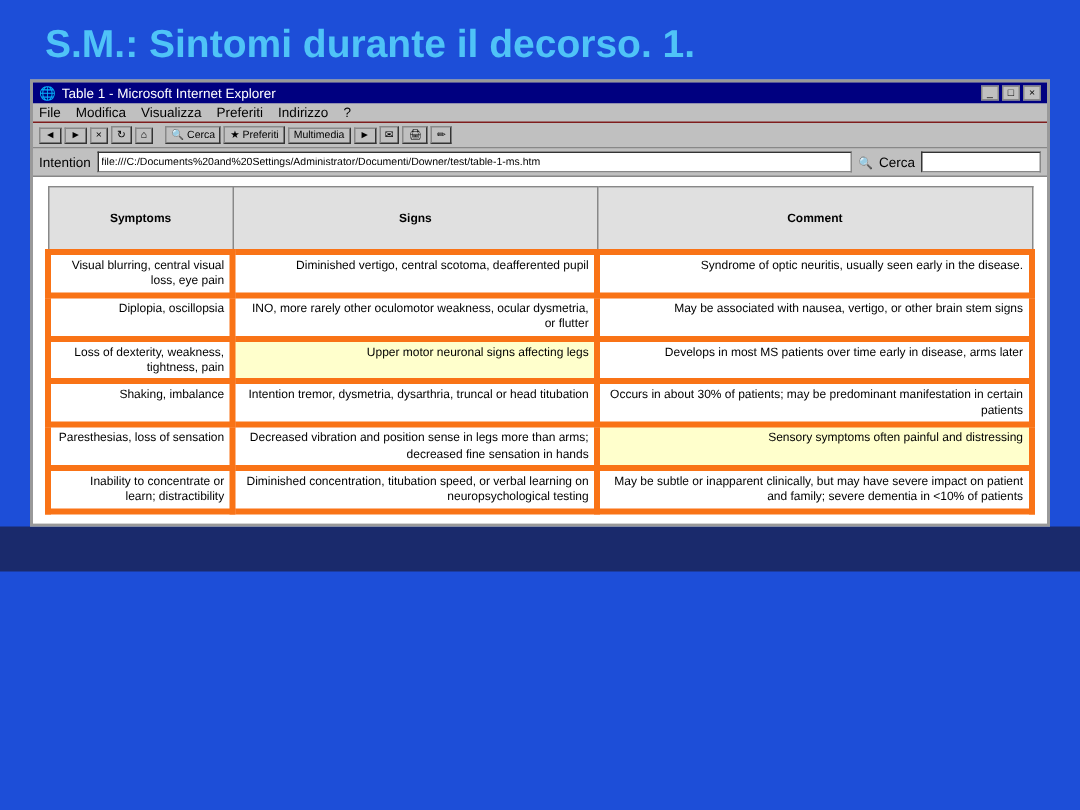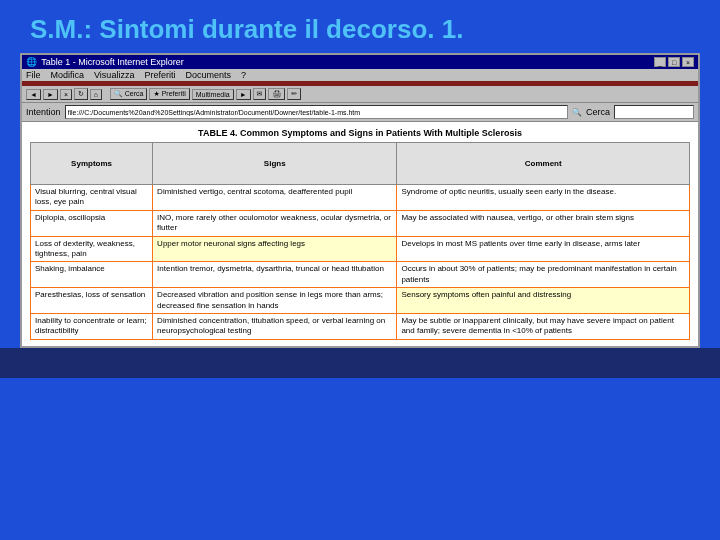--- a/index.html
+++ b/index.html
@@ -66,21 +66,21 @@
       cursor: pointer;
       color: #000;
     }
 
     .browser-menubar {
       background: #c0c0c0;
       font-size: 9px;
       padding: 1px 4px;
       display: flex;
       gap: 10px;
-      border-bottom: 5px solid #7f1d1d;
+      border-bottom: 1px solid #7f1d1d;
     }
 
     .menu-item {
       cursor: pointer;
       color: #000;
     }
 
     .browser-toolbar {
       background: #c0c0c0;
       padding: 2px 4px;
@@ -163,25 +163,26 @@
     table th {
       background: #e0e0e0;
       border: 1px solid #888;
       padding: 16px 4px;
       text-align: center;
       font-weight: bold;
       font-size: 8px;
     }
 
     table td {
-      border: 1px solid #f97316;
+      border: 4px solid #f97316;
       padding: 2px 4px;
       vertical-align: top;
       font-size: 8px;
       line-height: 1.3;
+      text-align: right;
     }
 
     .highlight-cell {
       background: #ffffcc;
     }
 
     .bottom-bar {
       background: #1a2a6c;
       height: 30px;
     }
@@ -205,21 +206,21 @@
         <div class="titlebar-btn">□</div>
         <div class="titlebar-btn">×</div>
       </div>
     </div>
 
     <div class="browser-menubar">
       <span class="menu-item">File</span>
       <span class="menu-item">Modifica</span>
       <span class="menu-item">Visualizza</span>
       <span class="menu-item">Preferiti</span>
-      <span class="menu-item">Documents</span>
+      <span class="menu-item">Indirizzo</span>
       <span class="menu-item">?</span>
     </div>
 
     <div class="browser-toolbar">
       <button class="toolbar-btn">◄</button>
       <button class="toolbar-btn">►</button>
       <button class="toolbar-btn">×</button>
       <button class="toolbar-btn">↻</button>
       <button class="toolbar-btn">⌂</button>
       <span style="width:4px;"></span>
@@ -237,21 +238,20 @@
       <div class="address-bar">
         <span style="font-size:7px; color:#000; overflow:hidden; white-space:nowrap;">file:///C:/Documents%20and%20Settings/Administrator/Documenti/Downer/test/table-1-ms.htm</span>
       </div>
       <span style="font-size:8px; color:#000;">🔍</span>
       <span class="address-label">Cerca</span>
       <div class="search-bar"></div>
     </div>
 
     <div class="browser-content">
 
-      <div class="table-title">TABLE 4. Common Symptoms and Signs in Patients With Multiple Sclerosis</div>
 
       <table>
         <thead>
           <tr>
             <th>Symptoms</th>
             <th>Signs</th>
             <th>Comment</th>
           </tr>
         </thead>
         <tbody>

